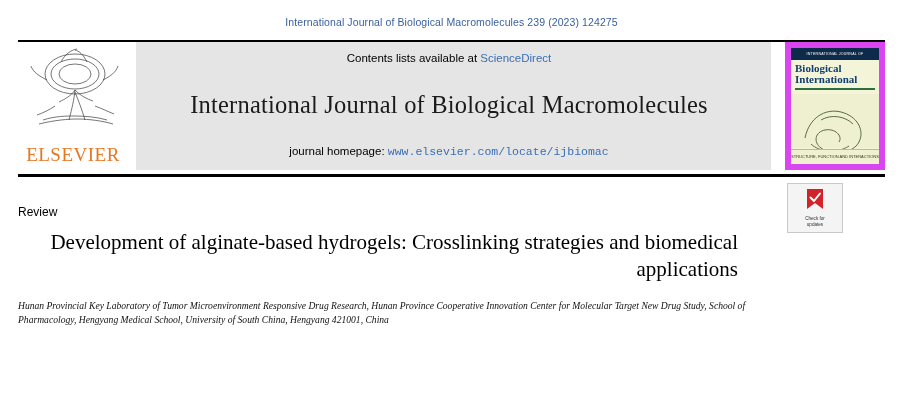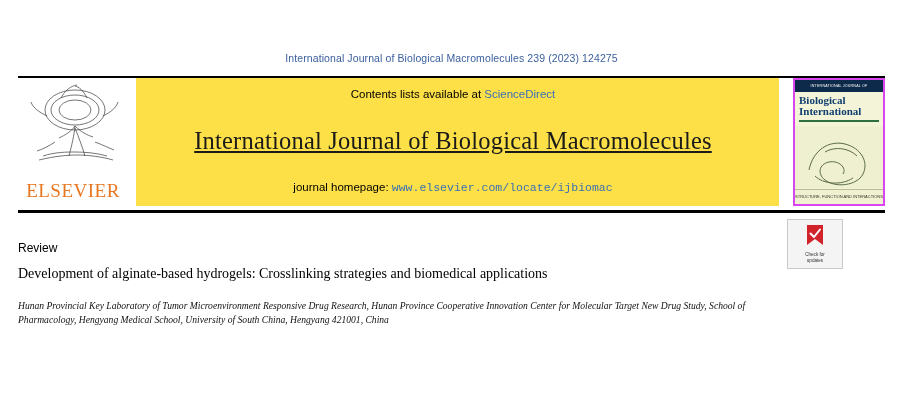--- a/index.html
+++ b/index.html
@@ -13,21 +13,20 @@
     font-family: "Liberation Serif", serif;
     color: #000000;
     overflow: hidden;
   }
   .page {
     position: relative;
     width: 903px;
     height: 344px;
     box-sizing: border-box;
     padding: 0 18px;
-    margin-top: 36px;
   }
 
   
   .running-head {
     text-align: center;
     font-family: "Liberation Sans", sans-serif;
     font-size: 10.5px;
     color: #3a5f9e;
     padding-top: 16px;
     letter-spacing: 0.1px;
@@ -55,53 +54,52 @@
   .tree-svg { display:block; }
   .elsevier-word {
     font-family: "Liberation Serif", serif;
     font-size: 19px;
     letter-spacing: 0.5px;
     color: #e87722;
     font-weight: 400;
   }
   .journal-center {
     flex: 1 1 auto;
-    background: #fde047;
+    background: #e5e5e5;
     display: flex;
     flex-direction: column;
     align-items: center;
     justify-content: space-between;
     padding: 10px 9px 12px 0;
     box-sizing: border-box;
   }
   .contents-line {
     font-family: "Liberation Sans", sans-serif;
     font-size: 11.5px;
     color: #000;
   }
   .contents-line .sd-link { color: #3a6fb5; }
   .journal-title {
     font-family: "Liberation Serif", serif;
     font-size: 24.5px;
     color: #1a1a1a;
     letter-spacing: 0.2px;
-    text-decoration: underline;
   }
   .homepage-line {
     font-family: "Liberation Sans", sans-serif;
     font-size: 11.5px;
     color: #000;
   }
   .homepage-line .hp-link { color: #3a6fb5; font-family: Liberation Mono, monospace; }
 
   .cover-box {
     width: 88px;
     flex: 0 0 88px;
     margin-left: 14px;
-    border: 2px solid #d946ef;
+    border: 6px solid #d946ef;
     background: #f3f4d8;
     position: relative;
     overflow: hidden;
   }
   .cover-top-strip {
     height: 12px;
     background: #0d2a4a;
     color: #fff;
     font-family: "Liberation Sans", sans-serif;
     font-size: 3.6px;
@@ -151,26 +149,27 @@
     padding-top: 28px;
   }
   .section-kind {
     font-family: "Liberation Sans", sans-serif;
     font-size: 12px;
     color: #000;
     margin-bottom: 10px;
   }
   .art-title {
     font-family: "Liberation Serif", serif;
-    font-size: 14px;
+    font-size: 21px;
     line-height: 1.28;
     color: #000;
     max-width: 720px;
     margin: 0 0 16px 0;
     font-weight: normal;
+    text-align: right;
   }
   .authors {
     font-family: "Liberation Serif", serif;
     font-size: 14.5px;
     line-height: 1.42;
     max-width: 730px;
     margin-bottom: 12px;
   }
   .authors sup { font-size: 9.5px; color: #3a6fb5; vertical-align: super; }
   .affiliation {

